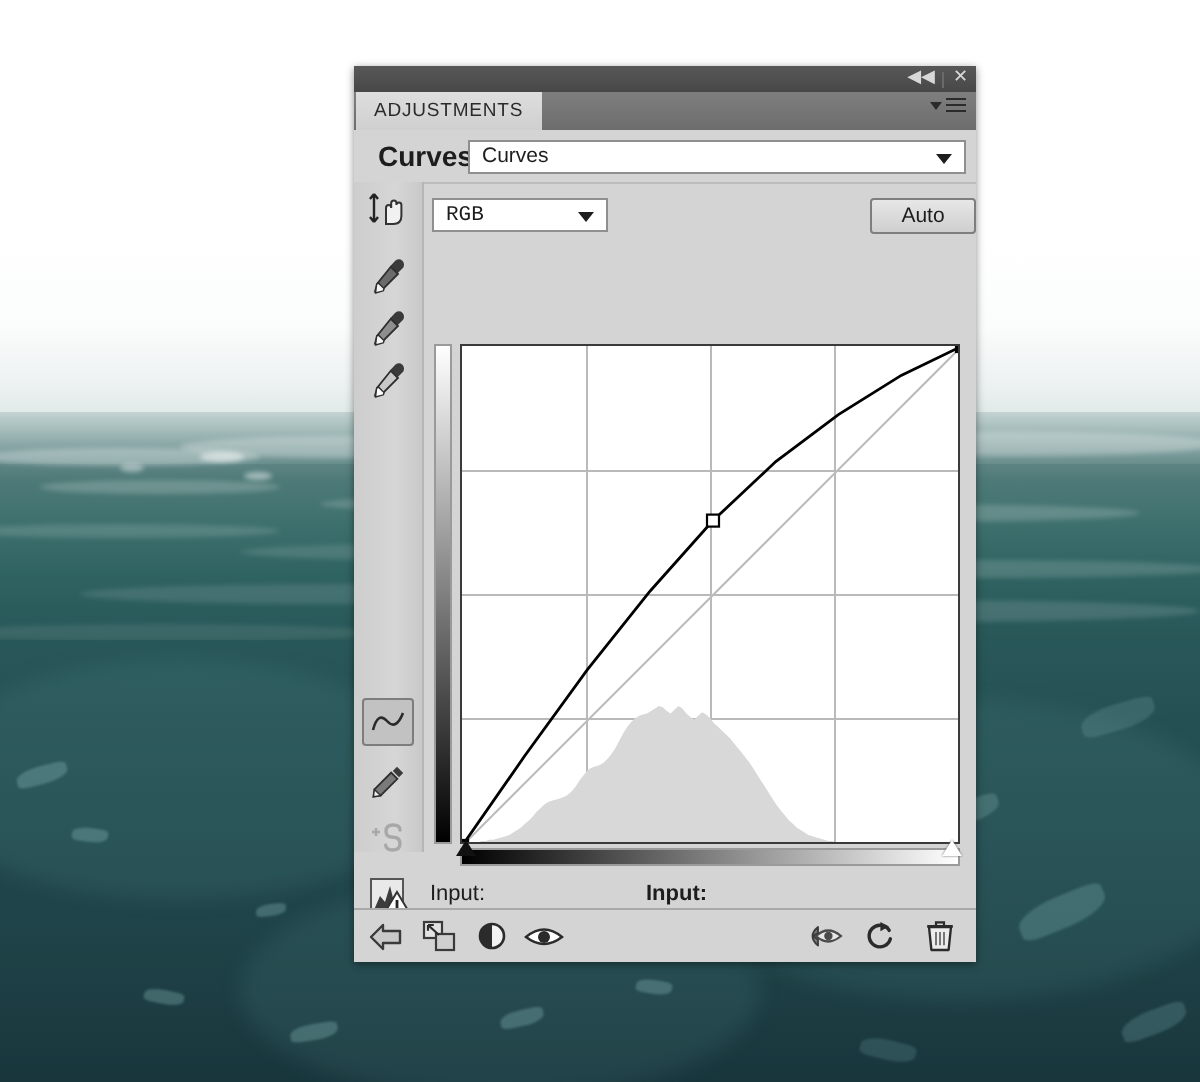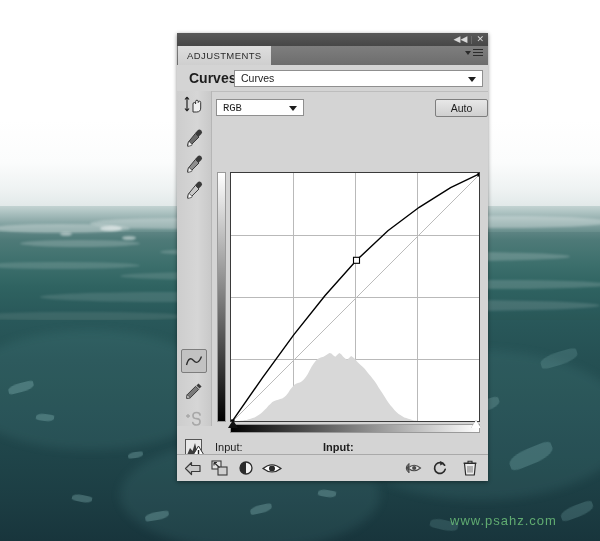--- a/index.html
+++ b/index.html
@@ -403,21 +403,20 @@
     <div class="fish" style="left:318px; top:490px; width:18px; height:7px;  transform:rotate(10deg);"></div>
     <div class="fish" style="left:408px; top:430px; width:16px; height:6px;  transform:rotate(-5deg);"></div>
     <div class="fish" style="left:470px; top:400px; width:30px; height:11px; transform:rotate(-18deg); background:rgba(160,205,205,0.22);"></div>
     <div class="fish" style="left:508px; top:448px; width:46px; height:16px; transform:rotate(-22deg); background:rgba(140,195,195,0.26);"></div>
     <div class="fish" style="left:540px; top:352px; width:38px; height:13px; transform:rotate(-16deg); background:rgba(150,200,200,0.18);"></div>
     <div class="fish" style="left:560px; top:505px; width:34px; height:12px; transform:rotate(-20deg); background:rgba(140,195,195,0.22);"></div>
     <div class="fish" style="left:430px; top:520px; width:28px; height:10px; transform:rotate(14deg); background:rgba(140,195,195,0.18);"></div>
   </div>
 
   <div class="wm">
-    <div class="wm-sub">www.psahz.com</div>
   </div>
 
   <div class="panel">
 
     <div class="titlebar">
       <div class="tb-btns">
         <span class="tb-btn">◀◀</span>
         <span class="tb-sep"></span>
         <span class="tb-btn">✕</span>
       </div>

